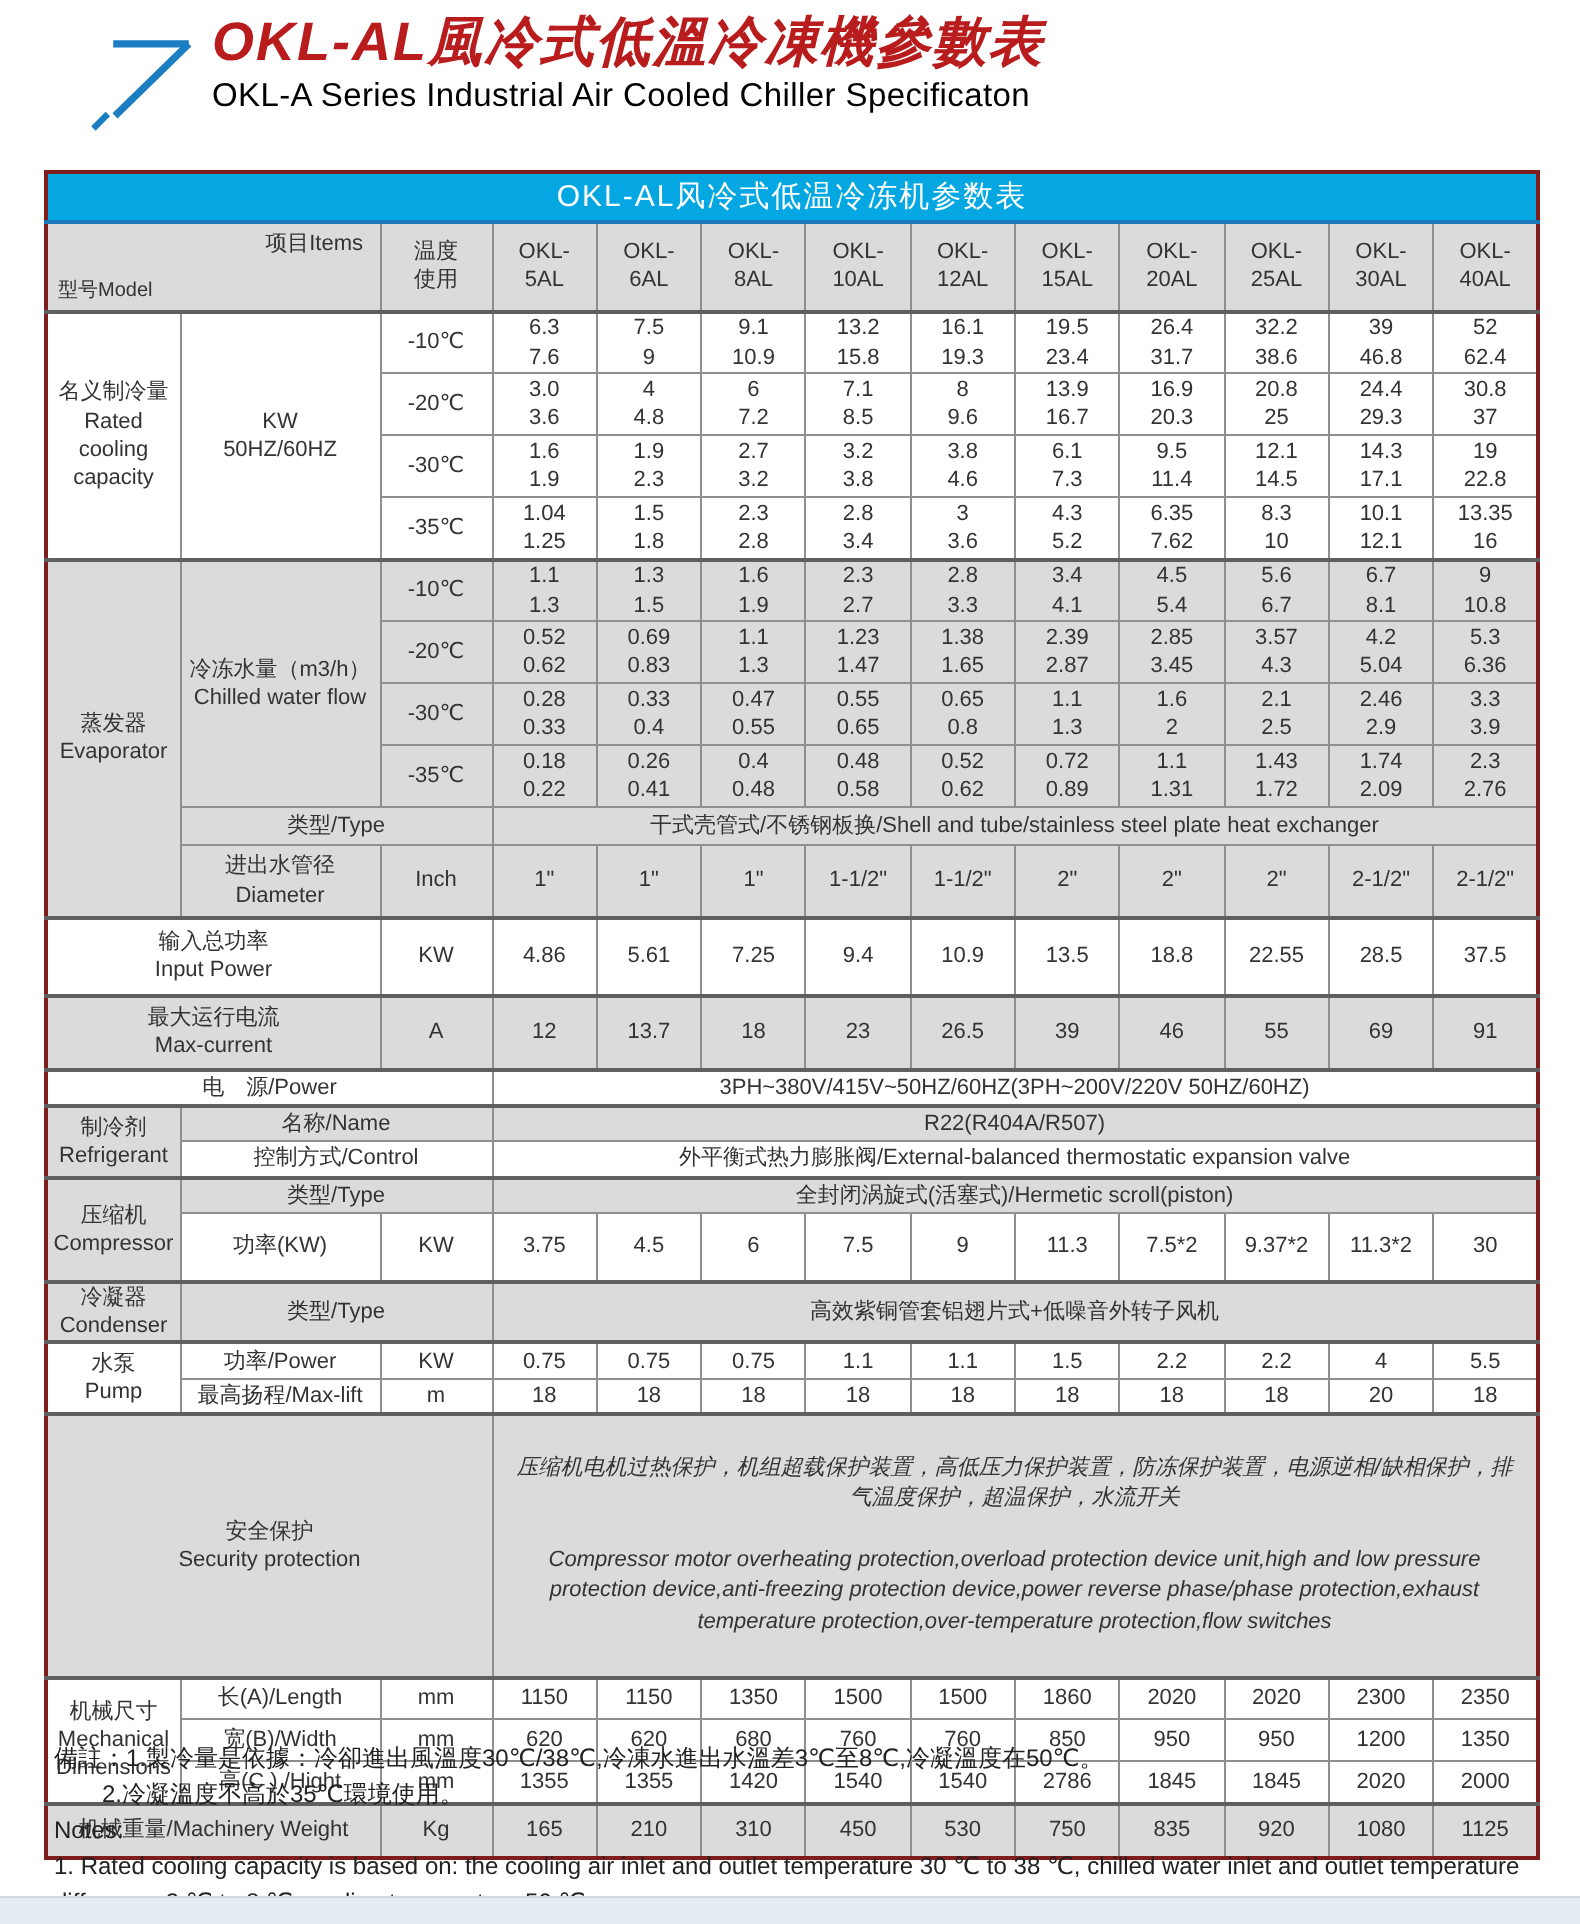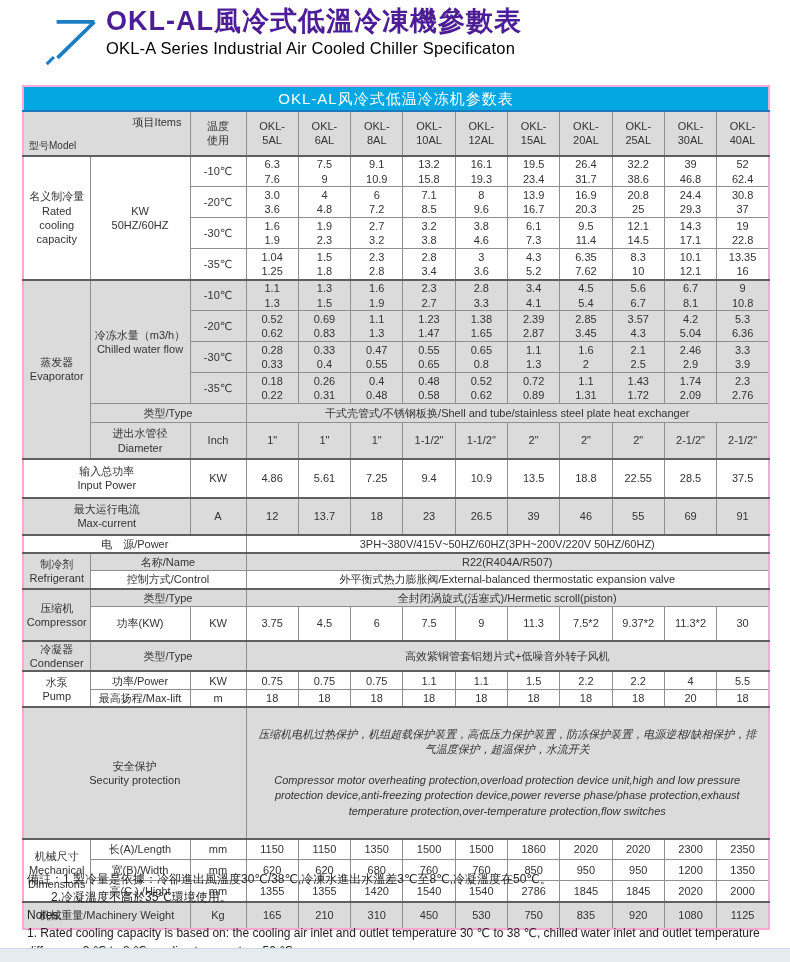--- a/index.html
+++ b/index.html
@@ -7,28 +7,28 @@
     width:790px;height:962px;position:relative;overflow:hidden;
     background:#ffffff;
     font-family:"Liberation Sans","DejaVu Sans",sans-serif;
     color:#333;
     -webkit-font-smoothing:antialiased;
   }
   
   .page-header{position:absolute;left:0;top:0;width:790px;height:80px;}
   .logo{position:absolute;left:44px;top:11px;width:54px;height:56px;}
   .titles{position:absolute;left:106px;top:6px;}
-  .title-zh{font-size:27px;font-weight:bold;color:#4c1d95;letter-spacing:1px;line-height:1.15;}
+  .title-zh{font-size:27px;font-weight:bold;color:#b91c1c;letter-spacing:1px;line-height:1.15;font-style:italic;}
   .title-en{font-size:16.5px;font-weight:500;color:#000000;margin-top:2px;letter-spacing:.2px;}
   
   .spec-table{
     position:absolute;left:22px;top:85px;width:746px;
     border-collapse:collapse;table-layout:fixed;
     font-size:11px;color:#333;
-    border:2px solid #f9a8d4;
+    border:2px solid #7f1d1d;
   }
   .spec-table td,.spec-table th{
     border:1px solid #8f8f8f;
     padding:0 2px;text-align:center;vertical-align:middle;
     white-space:pre-line;line-height:1.3;font-weight:normal;
     overflow:hidden;
   }
   tr.caption-row td{
     background:#04a7e2;color:#fff;font-size:15px;letter-spacing:1px;
     height:23px;border:1px solid #2a86c0;border-bottom:2px solid #1c7abc;
@@ -284,21 +284,21 @@
         <td>2.46
 2.9</td>
         <td>3.3
 3.9</td>
   </tr>
   <tr class="g h31">
     <td>-35℃</td>
     <td>0.18
 0.22</td>
         <td>0.26
-0.31</td>
+0.41</td>
         <td>0.4
 0.48</td>
         <td>0.48
 0.58</td>
         <td>0.52
 0.62</td>
         <td>0.72
 0.89</td>
         <td>1.1
 1.31</td>

